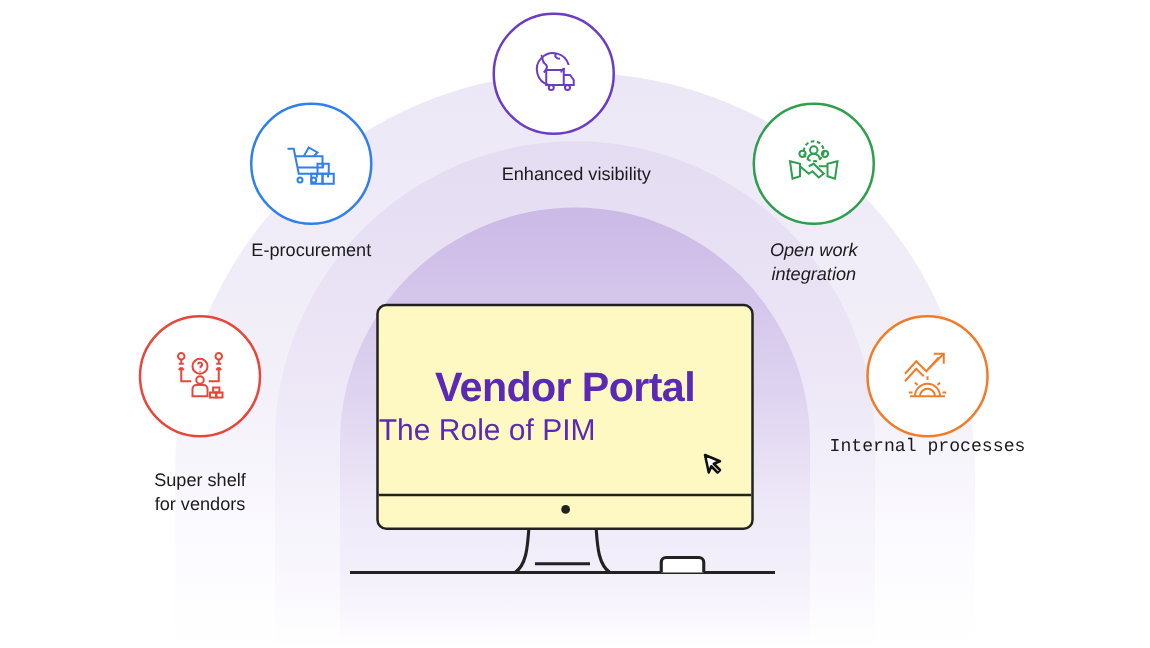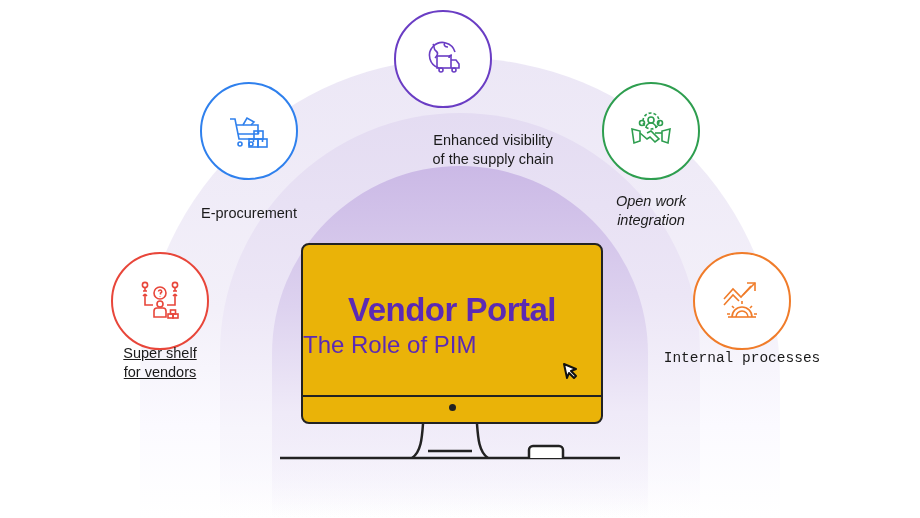--- a/index.html
+++ b/index.html
@@ -31,21 +31,21 @@
     display: flex; align-items: center; justify-content: center;
   }
   .circle svg { width: 48px; height: 48px; }
   .label {
     position: absolute; text-align: center; color: #1a1a1a;
     font-size: 14.5px; line-height: 19px; white-space: nowrap;
     transform: translateX(-50%);
   }
   .monitor {
     position: absolute; left: 301px; top: 243px; width: 302px; height: 181px;
-    box-sizing: border-box; border: 2.5px solid #222; border-radius: 8px; background: #eab308;
+    box-sizing: border-box; border: 2.5px solid #222; border-radius: 8px; background: #fef9c3;
   }
   .monitor .chin {
     position: absolute; left: 0; right: 0; bottom: 0; height: 25px;
     border-top: 2.5px solid #222;
   }
   .monitor .cam {
     position: absolute; left: 50%; top: 7px; width: 7px; height: 7px; margin-left: -3.5px;
     border-radius: 50%; background: #222;
   }
   .title {
@@ -77,59 +77,58 @@
         <path d="M7 14h4M9 11v3"></path>
       <circle cx="39" cy="8" r="2.6"></circle>
         <path d="M37 14h4M39 11v3"></path>
       <path d="M9 17v11h8M9 17l-2 2M9 17l2 2"></path>
       <path d="M39 17v11h-8M39 17l-2 2M39 17l2 2"></path>
       <rect x="32" y="37" width="5" height="4"></rect>
         <rect x="37" y="37" width="5" height="4"></rect>
         <rect x="34.5" y="33" width="5" height="4"></rect>
     </svg>
   </div>
-  <div class="label" style="left:160px; top:344px;text-decoration:underline;">
+  <div class="label" style="left:160px; top:376px;">
     <div>Super shelf</div>
     <div>for vendors</div>
   </div>
 </div>
 
 <div class="feature">
   <div class="circle" style="left:200px; top:82px; border-color:#2f80ed;">
     <svg viewBox="0 0 48 48" fill="none" stroke="#2f80ed" stroke-width="1.6">
       <path d="M5 12h5l4 20h14"></path>
       <path d="M11 18h22v9H13"></path>
       <circle cx="15" cy="37" r="2"></circle>
         <circle cx="26" cy="37" r="2"></circle>
       <path d="M18 18l4-7 7 4-3 3"></path>
       <rect x="29" y="24" width="9" height="8"></rect>
       <rect x="24" y="32" width="9" height="8"></rect>
         <rect x="33" y="32" width="9" height="8"></rect>
       <path d="M33.5 24v3M28.5 32v3M37.5 32v3"></path>
     </svg>
   </div>
-  <div class="label" style="left:249px; top:192px;margin-top:12px;">
+  <div class="label" style="left:249px; top:192px;">
     <div>E-procurement</div>
   </div>
 </div>
 
 <div class="feature">
   <div class="circle" style="left:394px; top:10px; border-color:#6a3dc4;">
     <svg viewBox="0 0 48 48" fill="none" stroke="#6a3dc4" stroke-width="1.6">
       <path d="M20 33A13 13 0 1 1 36 17"></path>
       <path d="M14 9c2 3 0 5 3 7s1 5-1 7M26 8c-2 2 0 4 3 4M33 20c-2 0-3 1-3 3"></path>
       <rect x="18" y="21" width="14" height="12"></rect>
       <path d="M32 25h5l3 4v4h-8"></path>
       <circle cx="22" cy="35" r="2"></circle>
         <circle cx="35" cy="35" r="2"></circle>
     </svg>
   </div>
-  <div class="label" style="left:461px; top:131px;margin-left:32px;">
+  <div class="label" style="left:461px; top:131px;">
     <div>Enhanced visibility</div>
-    <div>of the supply chain</div>
   </div>
 </div>
 
 <div class="feature">
   <div class="circle" style="left:602px; top:82px; border-color:#2e9e4f;">
     <svg viewBox="0 0 48 48" fill="none" stroke="#2e9e4f" stroke-width="1.6">
       <circle cx="24" cy="14" r="8" stroke-dasharray="3 2"></circle>
       <circle cx="24" cy="13" r="3"></circle>
         <path d="M19 21a5 5 0 0 1 10 0"></path>
       <circle cx="15" cy="16" r="2.5"></circle>

